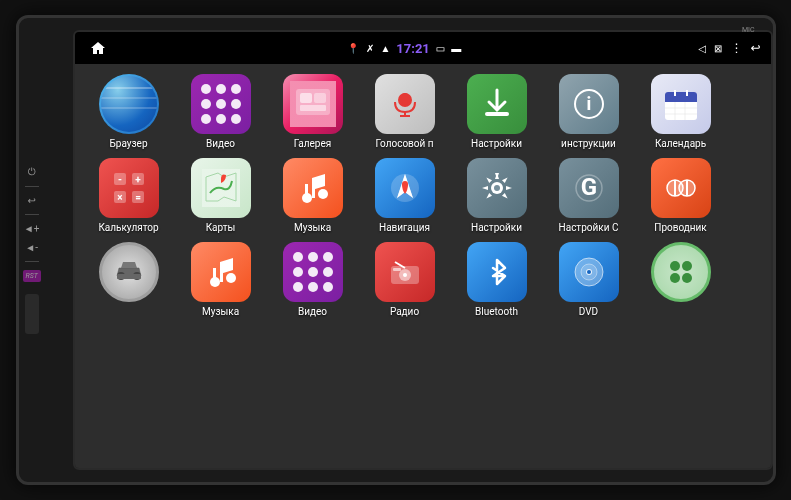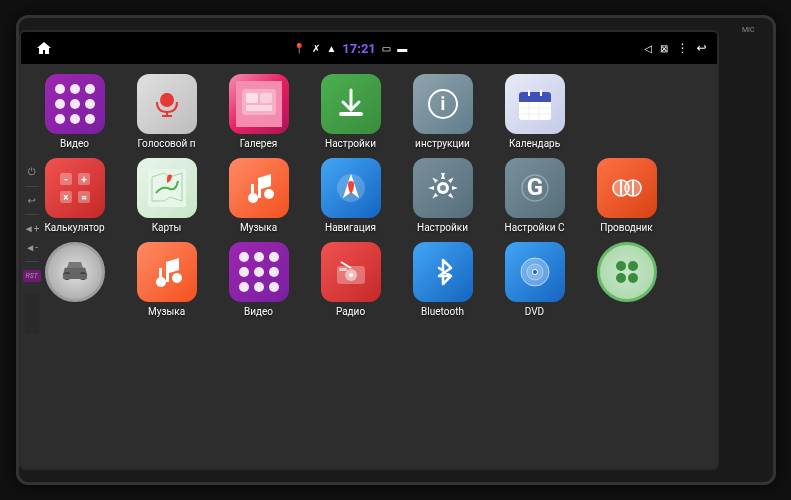--- a/index.html
+++ b/index.html
@@ -15,21 +15,21 @@
     }
 
     .device-outer {
       width: 760px;
       height: 470px;
       background: #1a1a1a;
       border-radius: 12px;
       border: 3px solid #333;
       display: flex;
       align-items: center;
-      justify-content: flex-start;
+      justify-content: flex-end;
       position: relative;
       box-shadow: 0 0 20px rgba(0,0,0,0.8);
     }
 
     .screen {
       width: 700px;
       height: 440px;
       background: #1c1c1c;
       border-radius: 6px;
       overflow: hidden;
@@ -240,49 +240,42 @@
         <span class="status-icon" style="font-size:10px;">⊠</span>
         <span class="status-icon" style="font-size:12px;">⋮</span>
         <span class="status-icon" style="font-size:12px;">↩</span>
       </div>
     </div>
 
     <div class="app-area">
 
       <div class="app-row">
 
+        <div class="app-item">
+          <div class="app-icon ic-browser" style="border-radius:50%;">
+            <div class="globe-icon"></div>
+          </div>
+          <span class="app-label">Браузер</span>
+        </div>
 
         <div class="app-item">
           <div class="app-icon ic-video">
             <div class="dots-pattern">
               <div class="dot"></div>
                 <div class="dot"></div>
                 <div class="dot"></div>
               <div class="dot"></div>
                 <div class="dot"></div>
                 <div class="dot"></div>
               <div class="dot"></div>
                 <div class="dot"></div>
                 <div class="dot"></div>
             </div>
           </div>
           <span class="app-label">Видео</span>
-        </div>
-
-        <div class="app-item">
-          <div class="app-icon ic-voice">
-            <svg width="36" height="36" viewBox="0 0 36 36">
-              <circle cx="18" cy="14" r="7" fill="#e53935" stroke="none"></circle>
-              <rect x="15" y="7" width="6" height="12" rx="3" fill="#e53935"></rect>
-              <path d="M8 16 Q8 26 18 26 Q28 26 28 16" stroke="#e53935" stroke-width="2" fill="none"></path>
-              <line x1="18" y1="26" x2="18" y2="30" stroke="#e53935" stroke-width="2"></line>
-              <line x1="13" y1="30" x2="23" y2="30" stroke="#e53935" stroke-width="2"></line>
-            </svg>
-          </div>
-          <span class="app-label">Голосовой п</span>
         </div>
 
         <div class="app-item">
           <div class="app-icon ic-gallery" style="overflow:hidden;">
             <svg width="46" height="46" viewBox="0 0 46 46" fill="none">
               <rect width="46" height="46" fill="url(#gal-bg)"></rect>
               <defs>
                   <linearGradient id="gal-bg" x1="0" y1="0" x2="46" y2="46">
                     <stop offset="0%" stop-color="#f48fb1"></stop>
                     <stop offset="50%" stop-color="#e91e63"></stop>
@@ -292,20 +285,33 @@
               <rect x="6" y="8" width="34" height="26" rx="3" fill="rgba(255,255,255,0.3)"></rect>
               <rect x="10" y="12" width="12" height="10" rx="2" fill="rgba(255,255,255,0.6)"></rect>
               <rect x="24" y="12" width="12" height="10" rx="2" fill="rgba(255,255,255,0.4)"></rect>
               <rect x="10" y="24" width="26" height="6" rx="1" fill="rgba(255,255,255,0.5)"></rect>
             </svg>
           </div>
           <span class="app-label">Галерея</span>
         </div>
 
         <div class="app-item">
+          <div class="app-icon ic-voice">
+            <svg width="36" height="36" viewBox="0 0 36 36">
+              <circle cx="18" cy="14" r="7" fill="#e53935" stroke="none"></circle>
+              <rect x="15" y="7" width="6" height="12" rx="3" fill="#e53935"></rect>
+              <path d="M8 16 Q8 26 18 26 Q28 26 28 16" stroke="#e53935" stroke-width="2" fill="none"></path>
+              <line x1="18" y1="26" x2="18" y2="30" stroke="#e53935" stroke-width="2"></line>
+              <line x1="13" y1="30" x2="23" y2="30" stroke="#e53935" stroke-width="2"></line>
+            </svg>
+          </div>
+          <span class="app-label">Голосовой п</span>
+        </div>
+
+        <div class="app-item">
           <div class="app-icon ic-downloads">
             <svg width="36" height="36" viewBox="0 0 36 36">
               <path d="M18 4 L18 22 M10 16 L18 24 L26 16" stroke="white" stroke-width="3" fill="none" stroke-linecap="round"></path>
               <rect x="6" y="26" width="24" height="4" rx="2" fill="white"></rect>
             </svg>
           </div>
           <span class="app-label">Настройки</span>
         </div>
 
         <div class="app-item">

